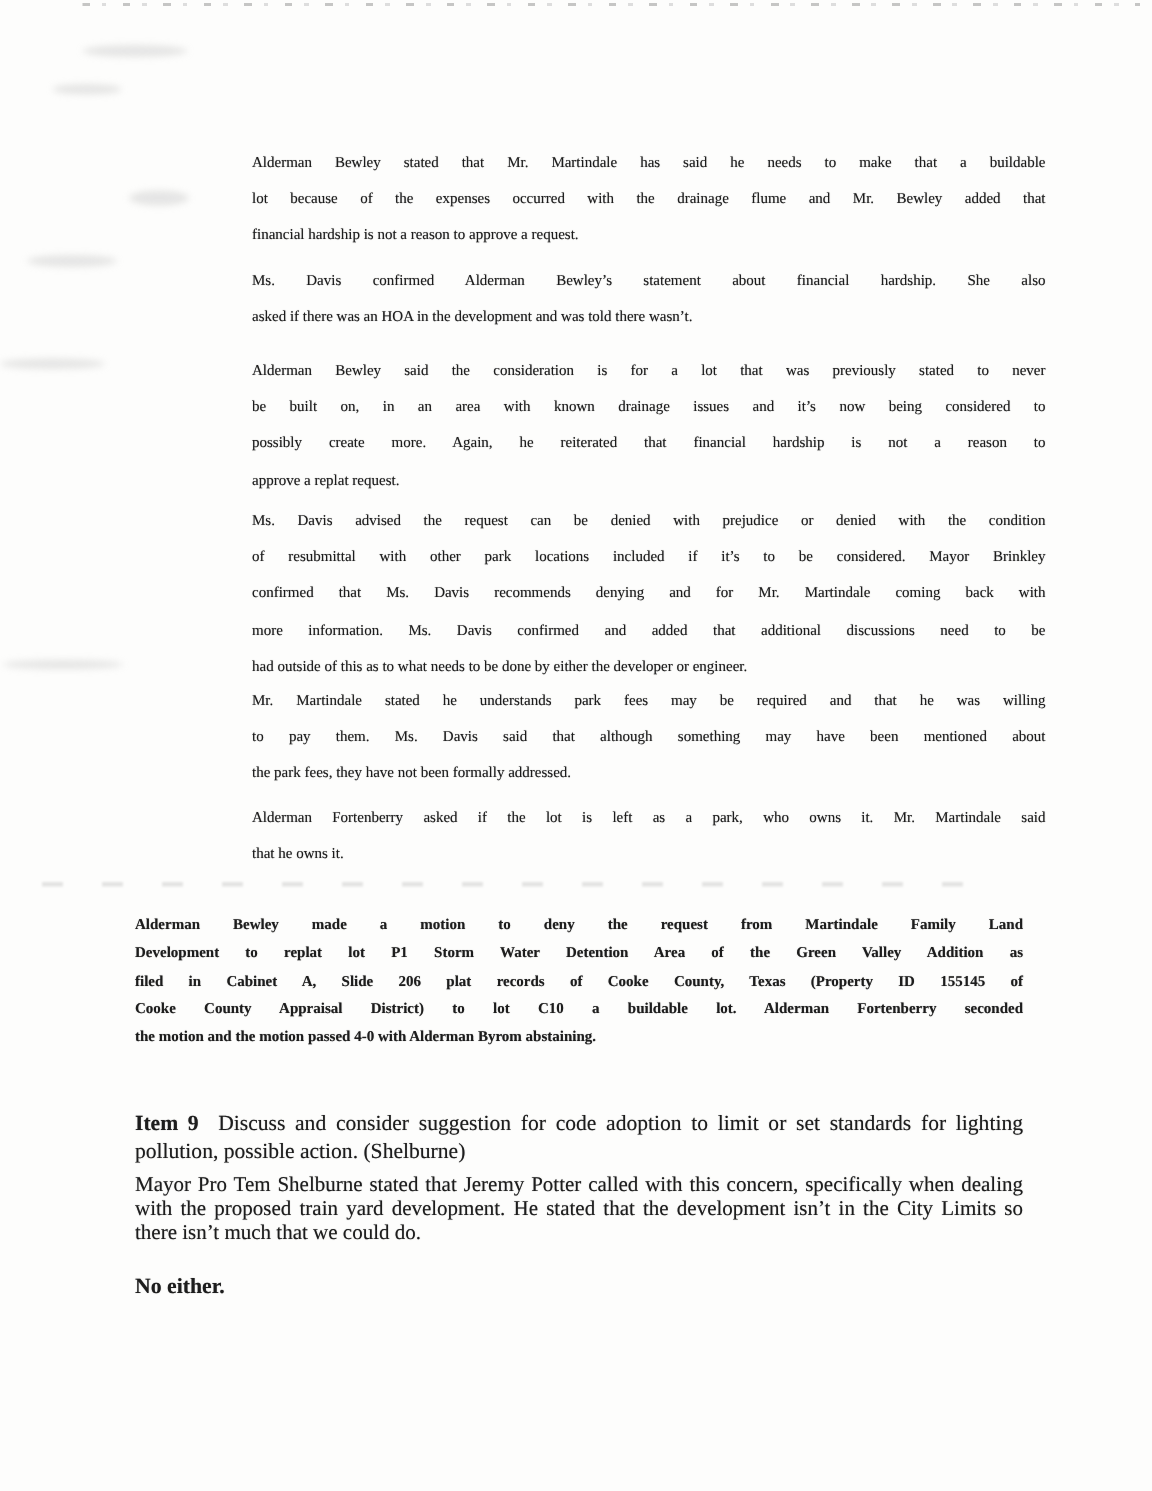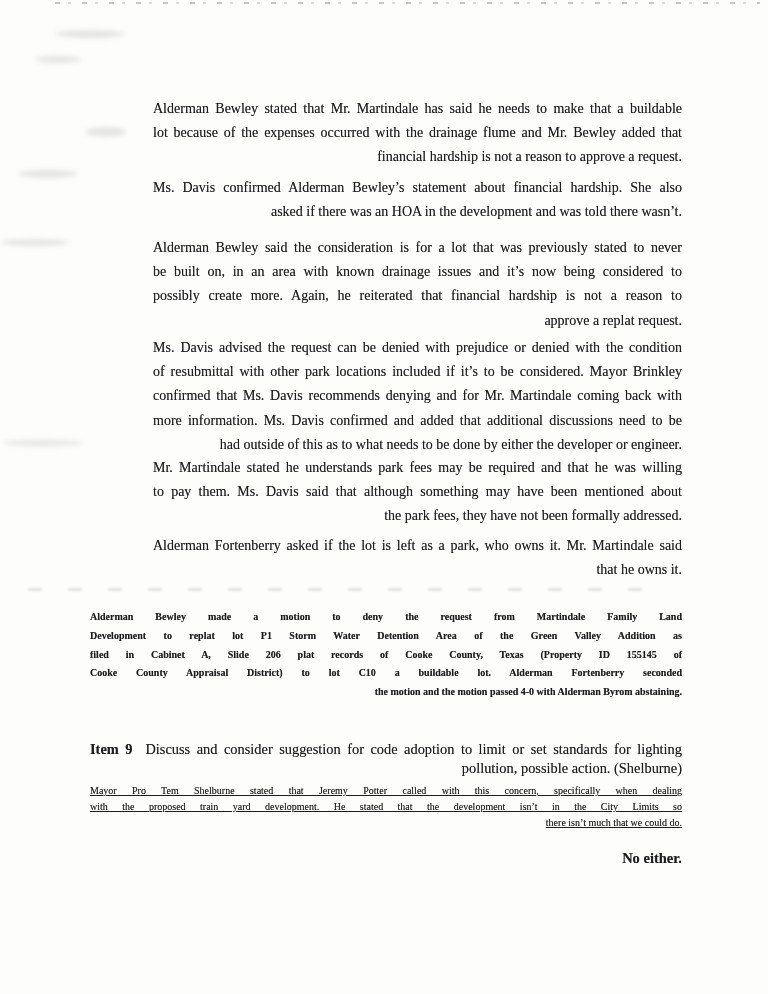--- a/index.html
+++ b/index.html
@@ -8,34 +8,34 @@
     background: #fdfdfc;
     position: relative;
     font-family: "Liberation Serif", "DejaVu Serif", serif;
     color: #1d1d1d;
     overflow: hidden;
   }
   .page { position: absolute; inset: 0; }
 
   .para { position: absolute; }
   .body-para {
-    left: 153px; width: 529px;
-    font-size: 14px; line-height: 24.2px;
+    left: 168px; width: 529px;
+    font-size: 10px; line-height: 24.2px;
     text-shadow: 0 0 0.6px rgba(35,35,35,0.55);
   }
   .wide { left: 90px; width: 592px; text-shadow: 0 0 0.6px rgba(35,35,35,0.55); }
   .motion  { font-weight: bold; font-size: 10px; line-height: 18.8px; }
   .item9   { font-size: 14.4px; line-height: 19px; margin-top: 28px; }
-  .shel    { font-size: 10px; line-height: 16px; text-decoration: underline; }
+  .shel    { font-size: 14px; line-height: 16px; }
   .noact   { font-weight: bold; font-size: 14.5px; line-height: 18px; }
 
   
   .jl { text-align: justify; text-align-last: justify; }
   
-  .ll { text-align: right; }
+  .ll { text-align: left; }
 
   .b { font-weight: bold; }
   .item-label { margin-right: 13px; }
 
   
   .top-noise {
     position: absolute; top: 2px; left: 55px; right: 8px; height: 2px;
     background: repeating-linear-gradient(90deg,
       rgba(130,130,130,0.45) 0 5px, transparent 5px 13px,
       rgba(150,150,150,0.3) 13px 16px, transparent 16px 27px);

